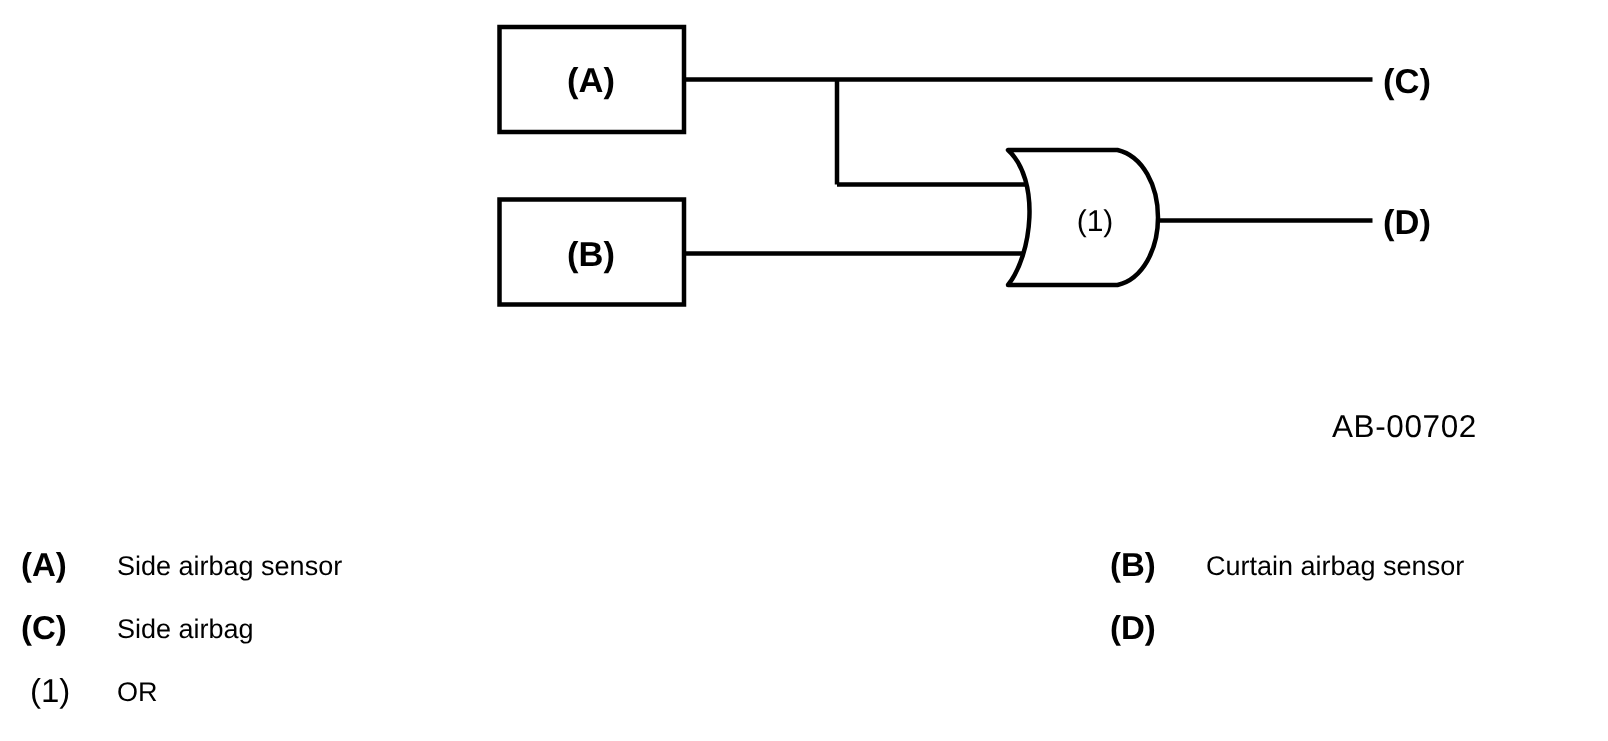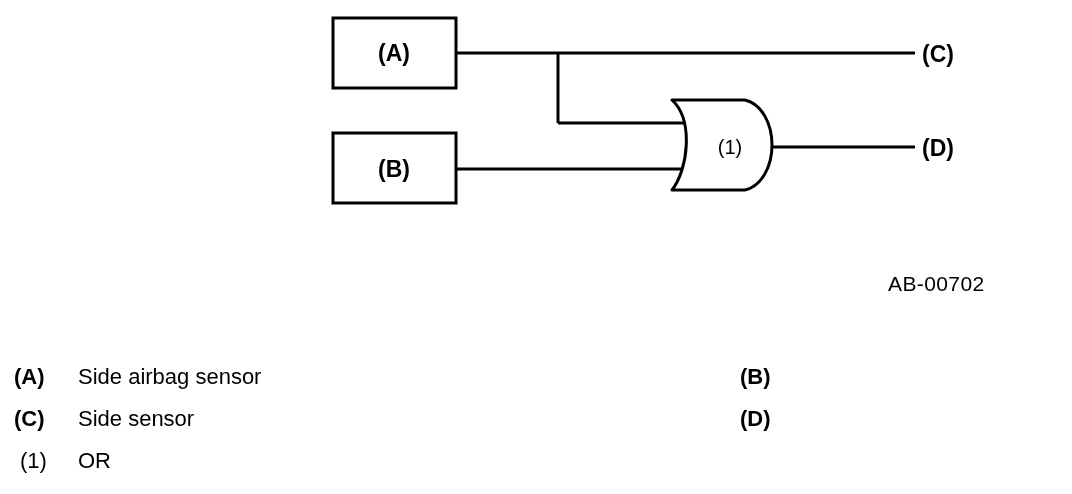--- a/index.html
+++ b/index.html
@@ -60,21 +60,21 @@
     text-align: left;
   }
   .legend-key.light {
     font-weight: normal;
     padding-left: 6px;
     width: 58px;
   }
   .legend-desc {
     font-family: "Liberation Sans", sans-serif;
     font-weight: normal;
-    font-size: 22px;
+    font-size: 18px;
     color: #000000;
   }
 </style>
 </head>
 <body>
 
 <div id="page">
 
   <svg id="diagram-svg" viewBox="0 0 1072 494">
 
@@ -108,27 +108,28 @@
 
     <text class="svg-text-code" x="888" y="291">AB-00702</text>
   </svg>
 
   <div class="legend-row" style="left:14px; top:362px;">
     <span class="legend-key">(A)</span>
     <span class="legend-desc">Side airbag sensor</span>
   </div>
   <div class="legend-row" style="left:14px; top:404px;">
     <span class="legend-key">(C)</span>
-    <span class="legend-desc">Side sensor</span>
+    <span class="legend-desc">Side airbag</span>
   </div>
   <div class="legend-row" style="left:14px; top:446px;">
     <span class="legend-key light">(1)</span>
     <span class="legend-desc">OR</span>
   </div>
 
   <div class="legend-row" style="left:740px; top:362px;">
     <span class="legend-key">(B)</span>
+    <span class="legend-desc">Curtain airbag sensor</span>
   </div>
   <div class="legend-row" style="left:740px; top:404px;">
     <span class="legend-key">(D)</span>
   </div>
 
 </div>
 
 </body></html>

